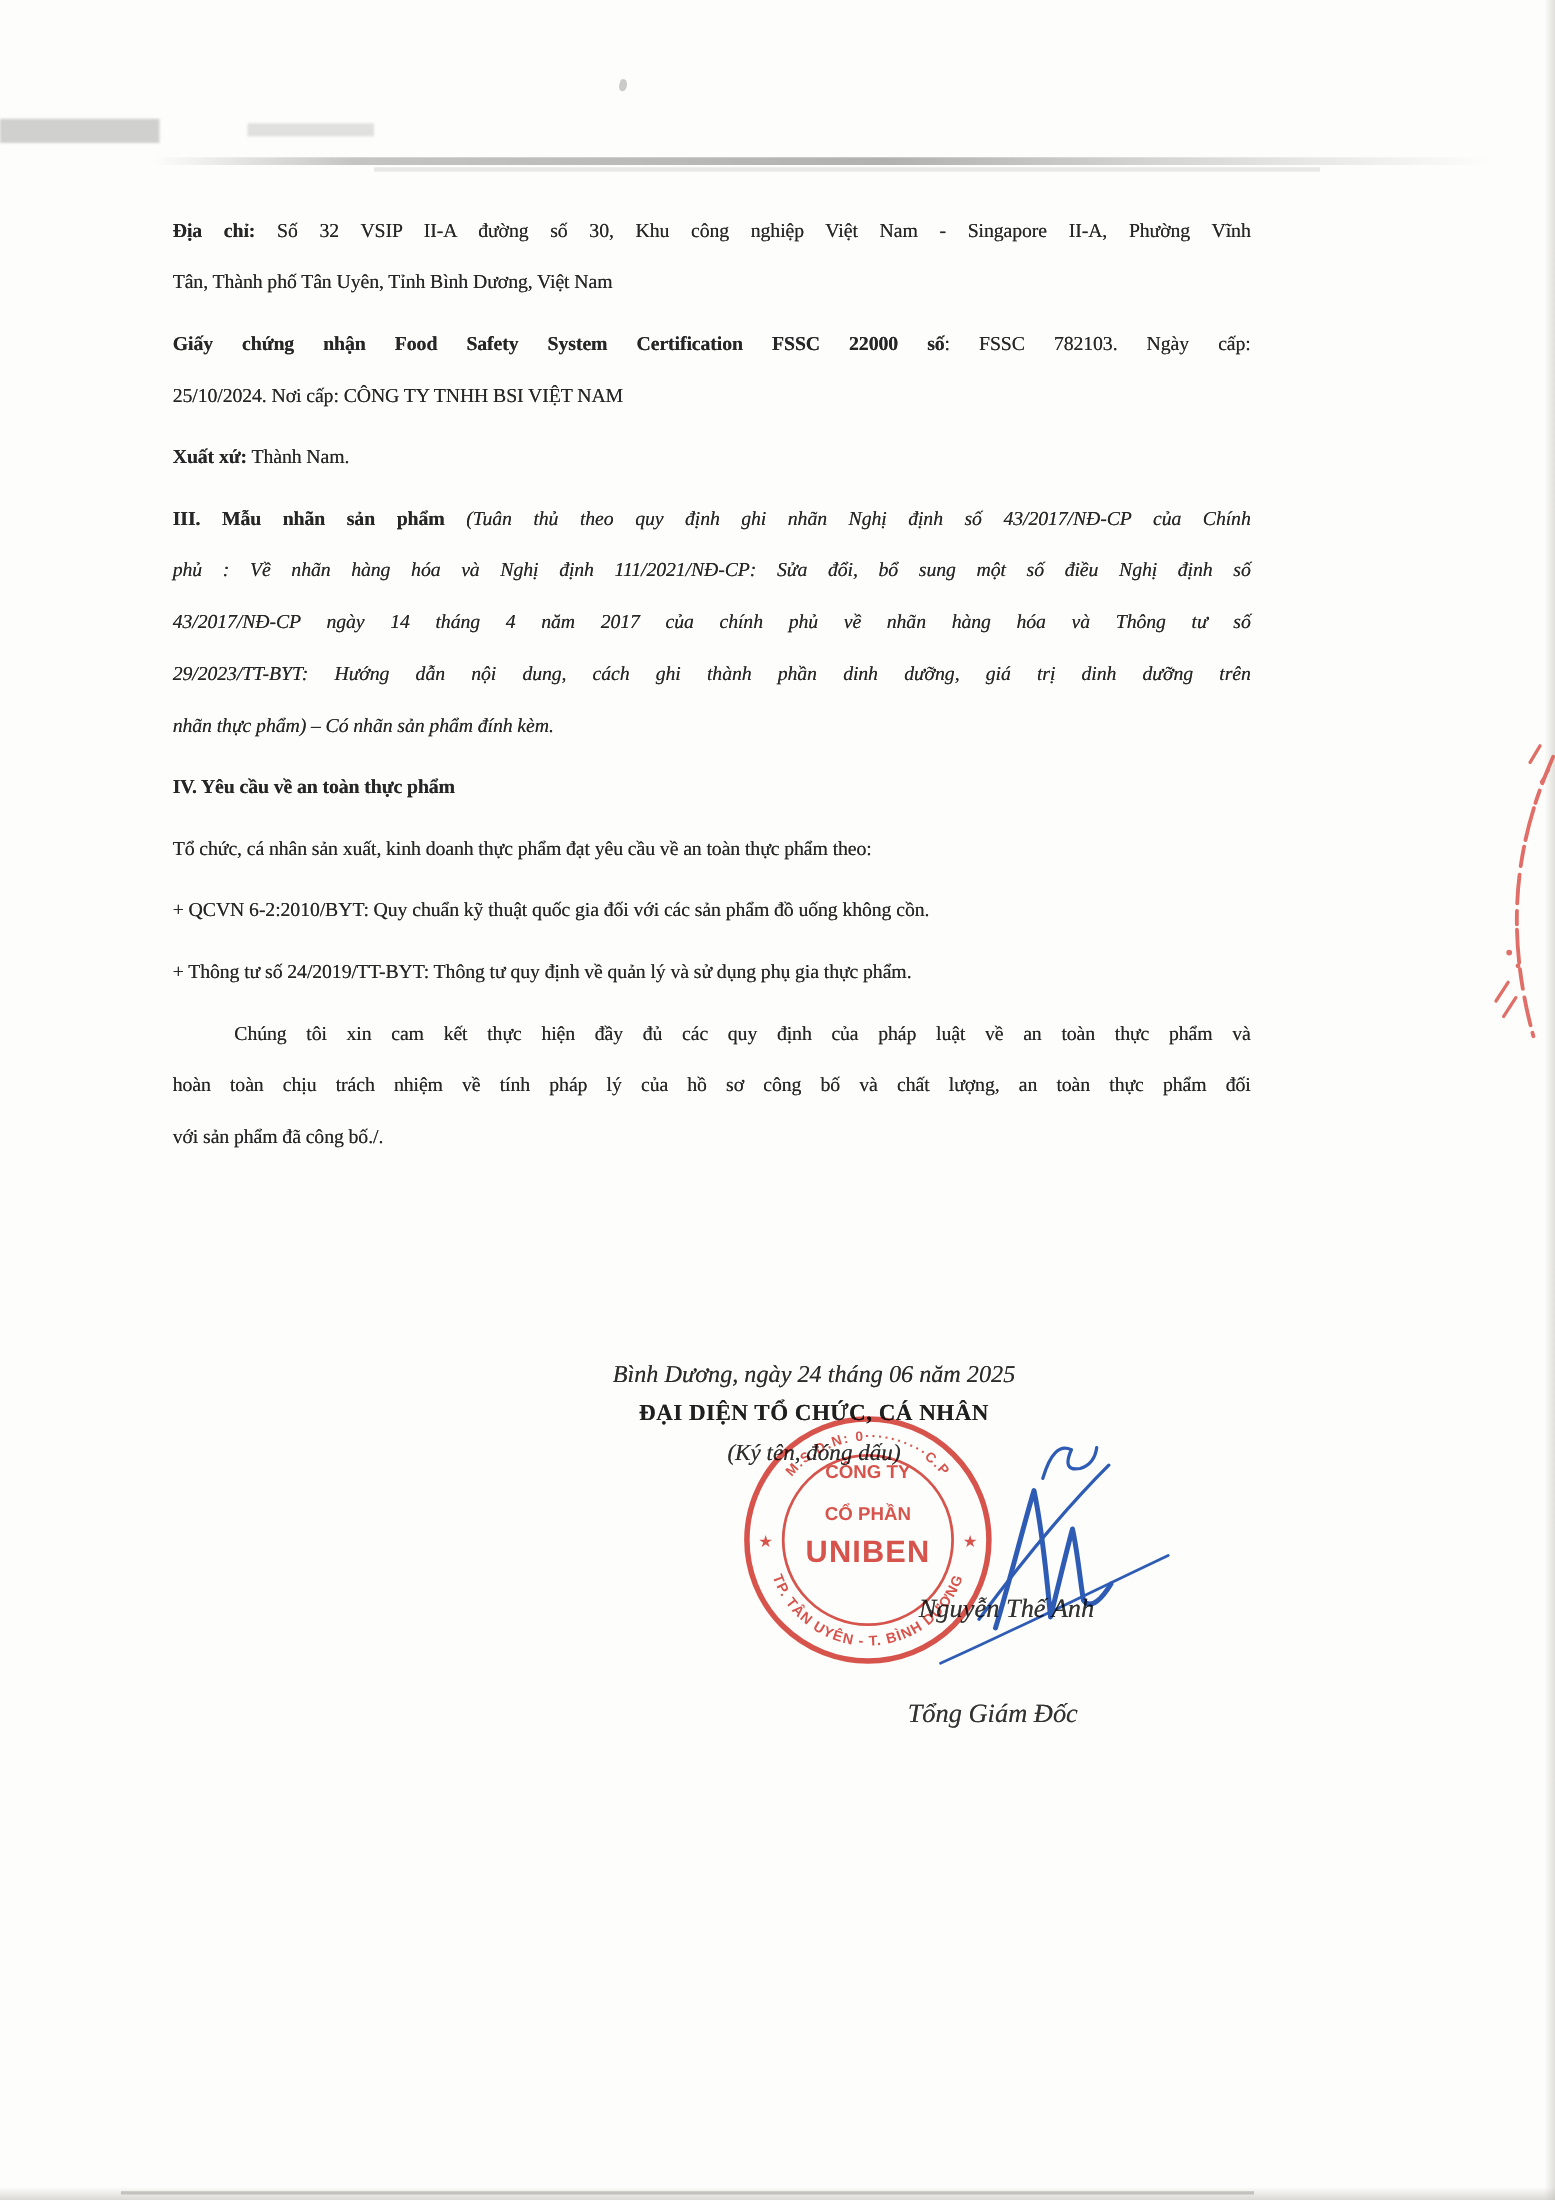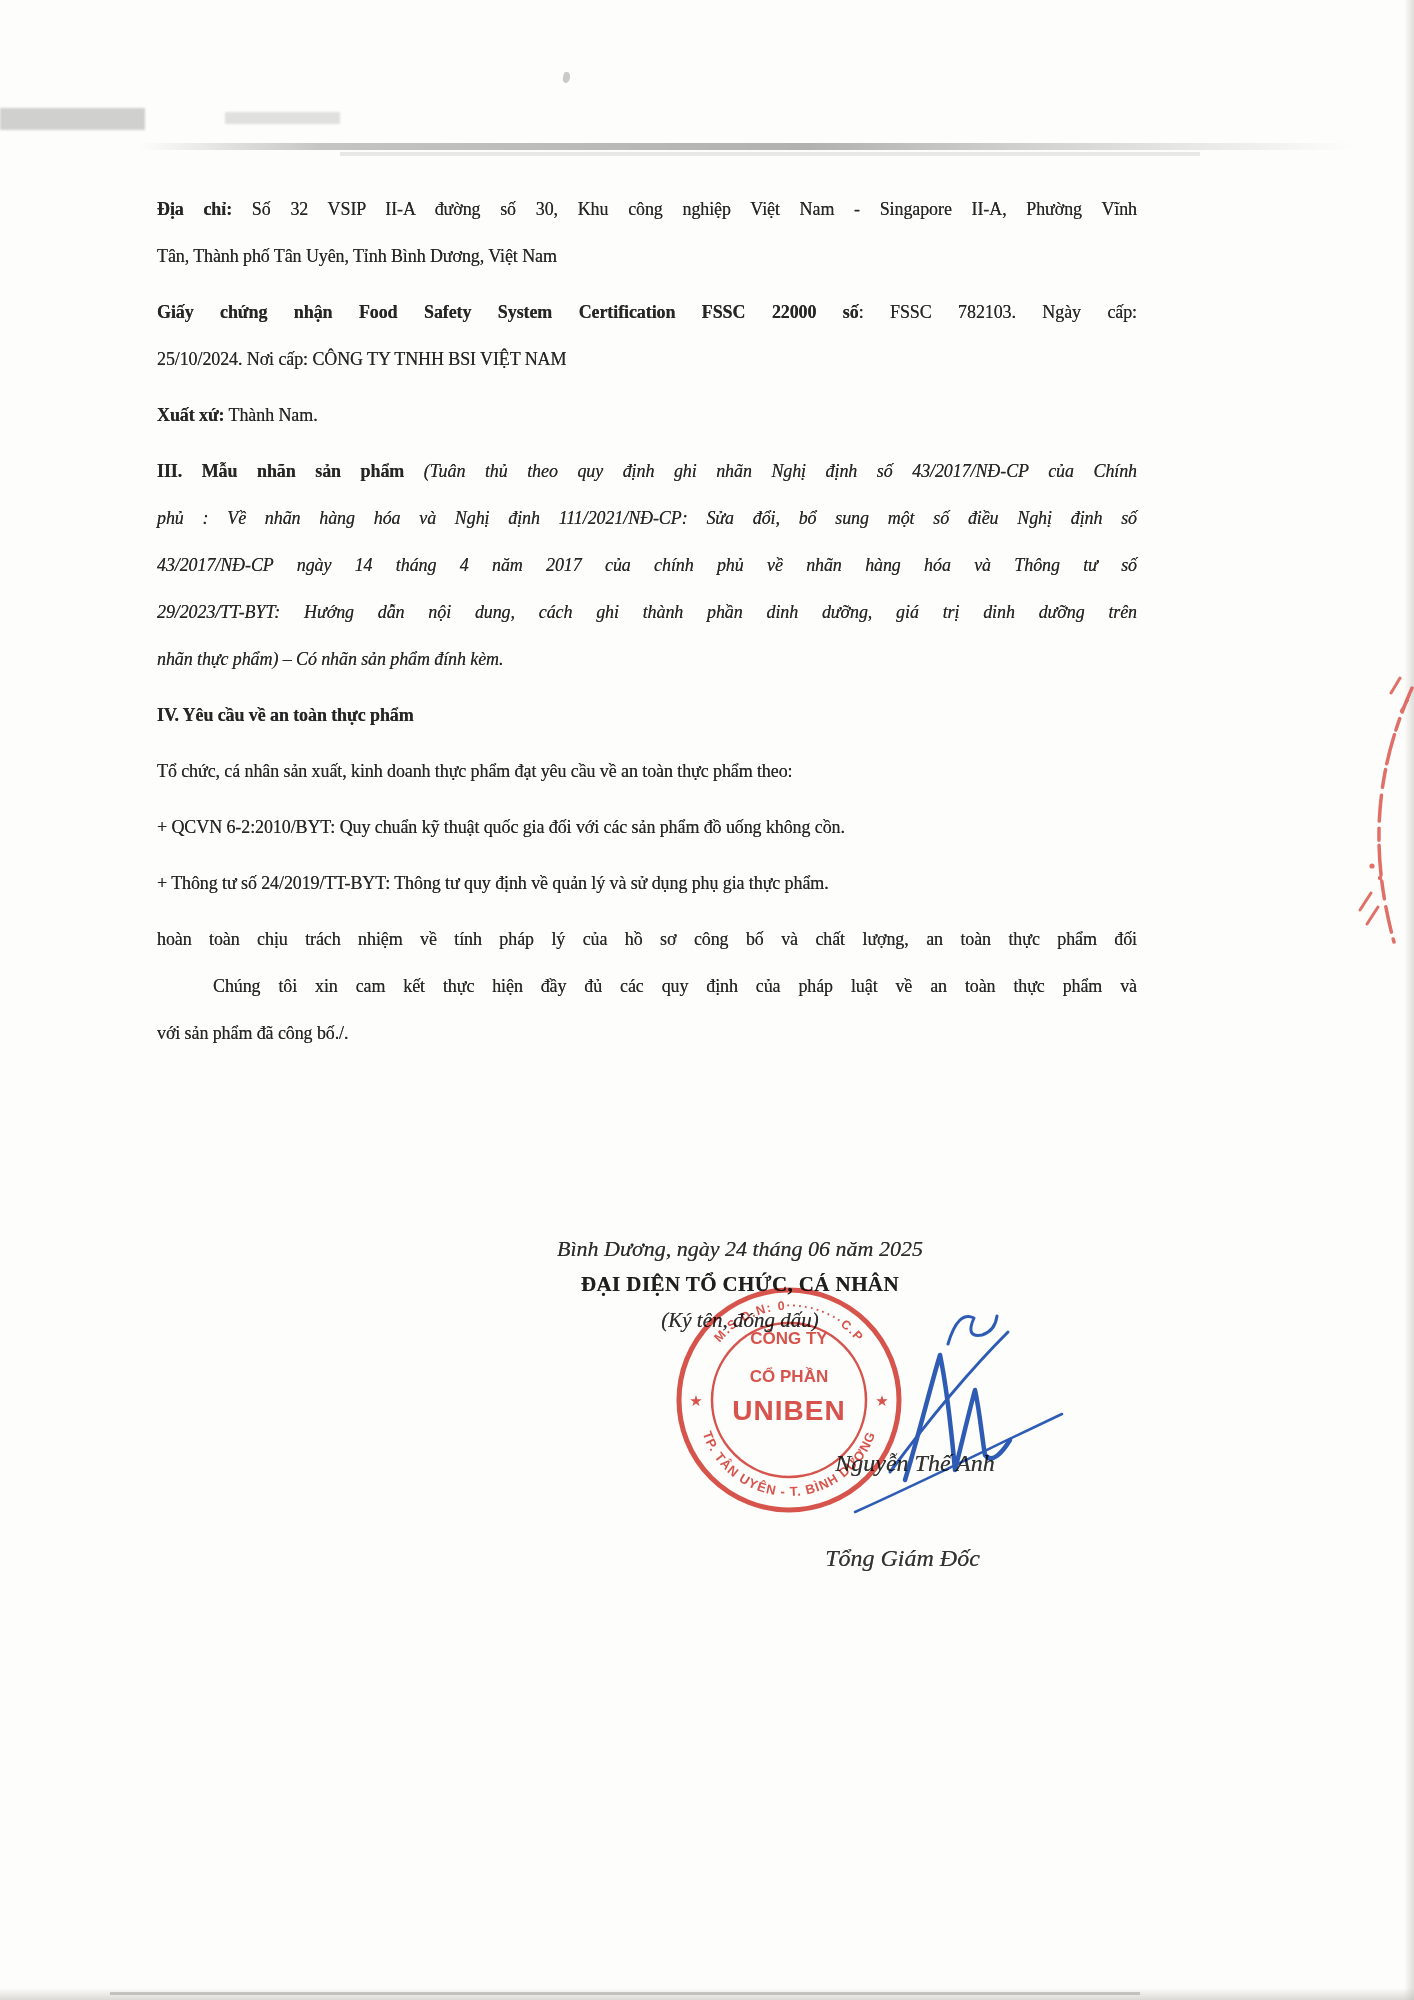--- a/index.html
+++ b/index.html
@@ -82,22 +82,22 @@
     <div class="para">
       <div class="line"><span>Tổ chức, cá nhân sản xuất, kinh doanh thực phẩm đạt yêu cầu về an toàn thực phẩm theo:</span></div>
     </div>
     <div class="para">
       <div class="line"><span>+ QCVN 6-2:2010/BYT: Quy chuẩn kỹ thuật quốc gia đối với các sản phẩm đồ uống không cồn.</span></div>
     </div>
     <div class="para">
       <div class="line"><span>+ Thông tư số 24/2019/TT-BYT: Thông tư quy định về quản lý và sử dụng phụ gia thực phẩm.</span></div>
     </div>
     <div class="para">
+      <div class="line jl ind"><span>Chúng tôi xin cam kết thực hiện đầy đủ các quy định của pháp luật về an toàn thực phẩm và</span></div>
       <div class="line jl"><span>hoàn toàn chịu trách nhiệm về tính pháp lý của hồ sơ công bố và chất lượng, an toàn thực phẩm đối</span></div>
-      <div class="line jl ind"><span>Chúng tôi xin cam kết thực hiện đầy đủ các quy định của pháp luật về an toàn thực phẩm và</span></div>
       <div class="line"><span>với sản phẩm đã công bố./.</span></div>
     </div>
   </div>
 
 <div class="sigtxt place-date">Bình Dương, ngày 24 tháng 06 năm 2025</div>
 <div class="sigtxt rep-title">ĐẠI DIỆN TỔ CHỨC, CÁ NHÂN</div>
 <div class="sigtxt sign-note">(Ký tên, đóng dấu)</div>
 <div class="sigtxt signer-name">Nguyễn Thế Anh</div>
 <div class="sigtxt signer-role">Tổng Giám Đốc</div>
 

